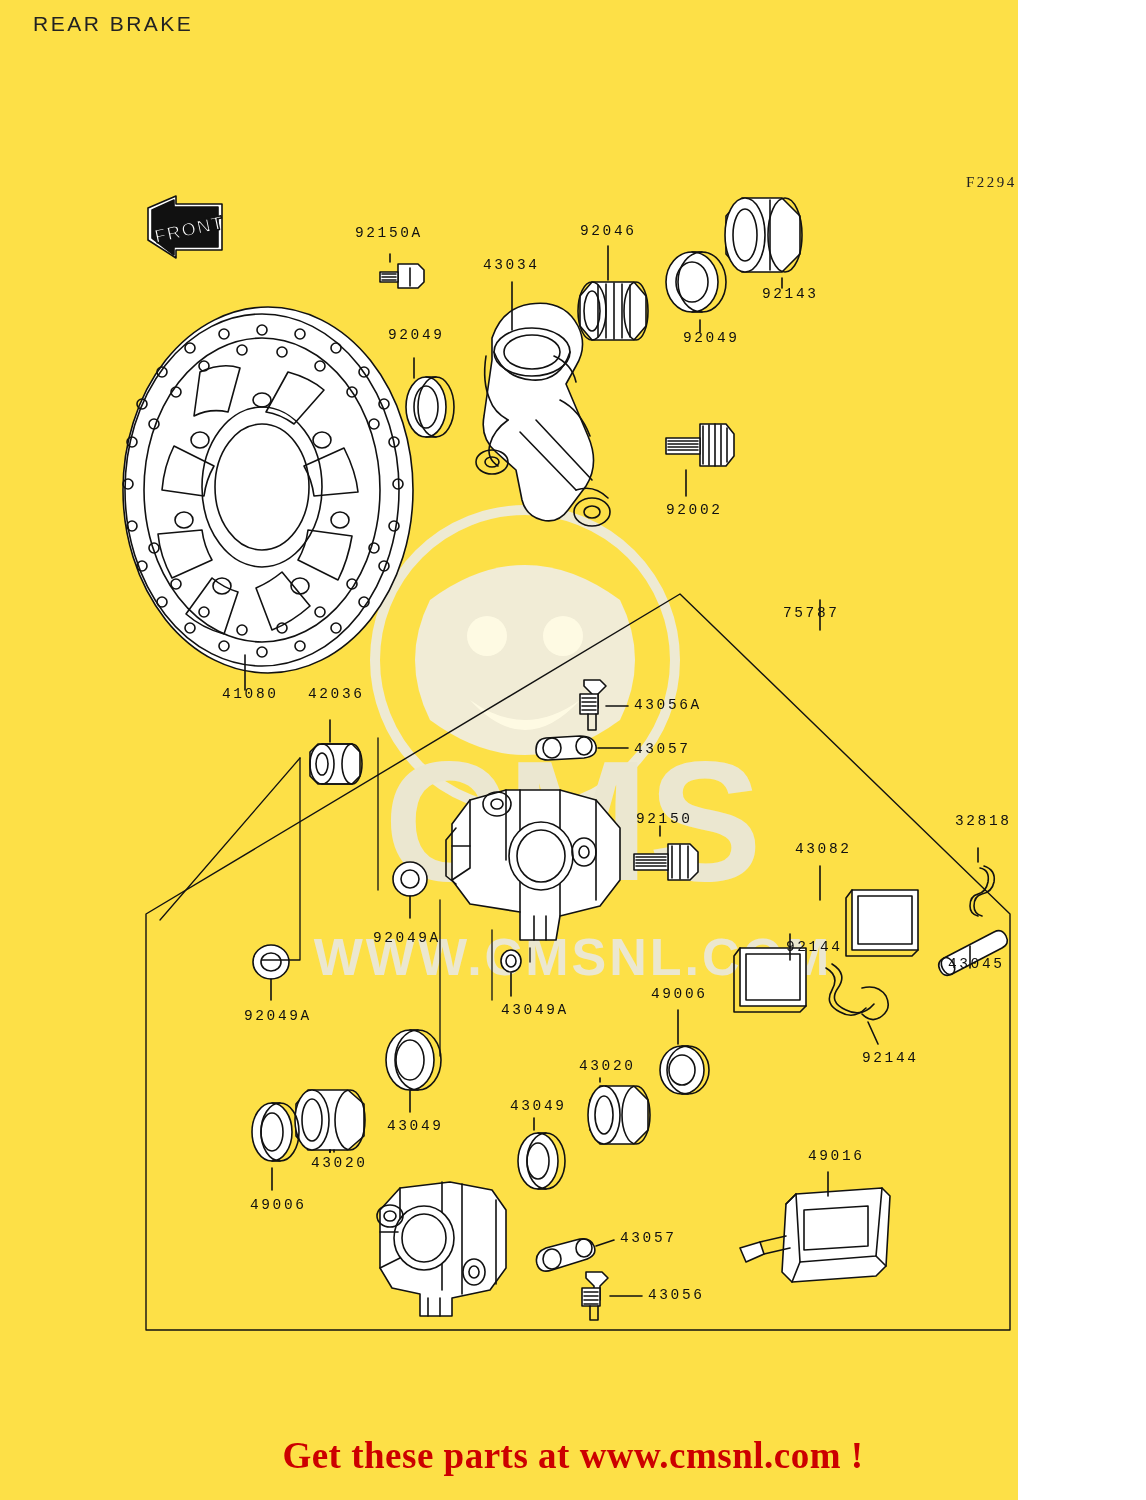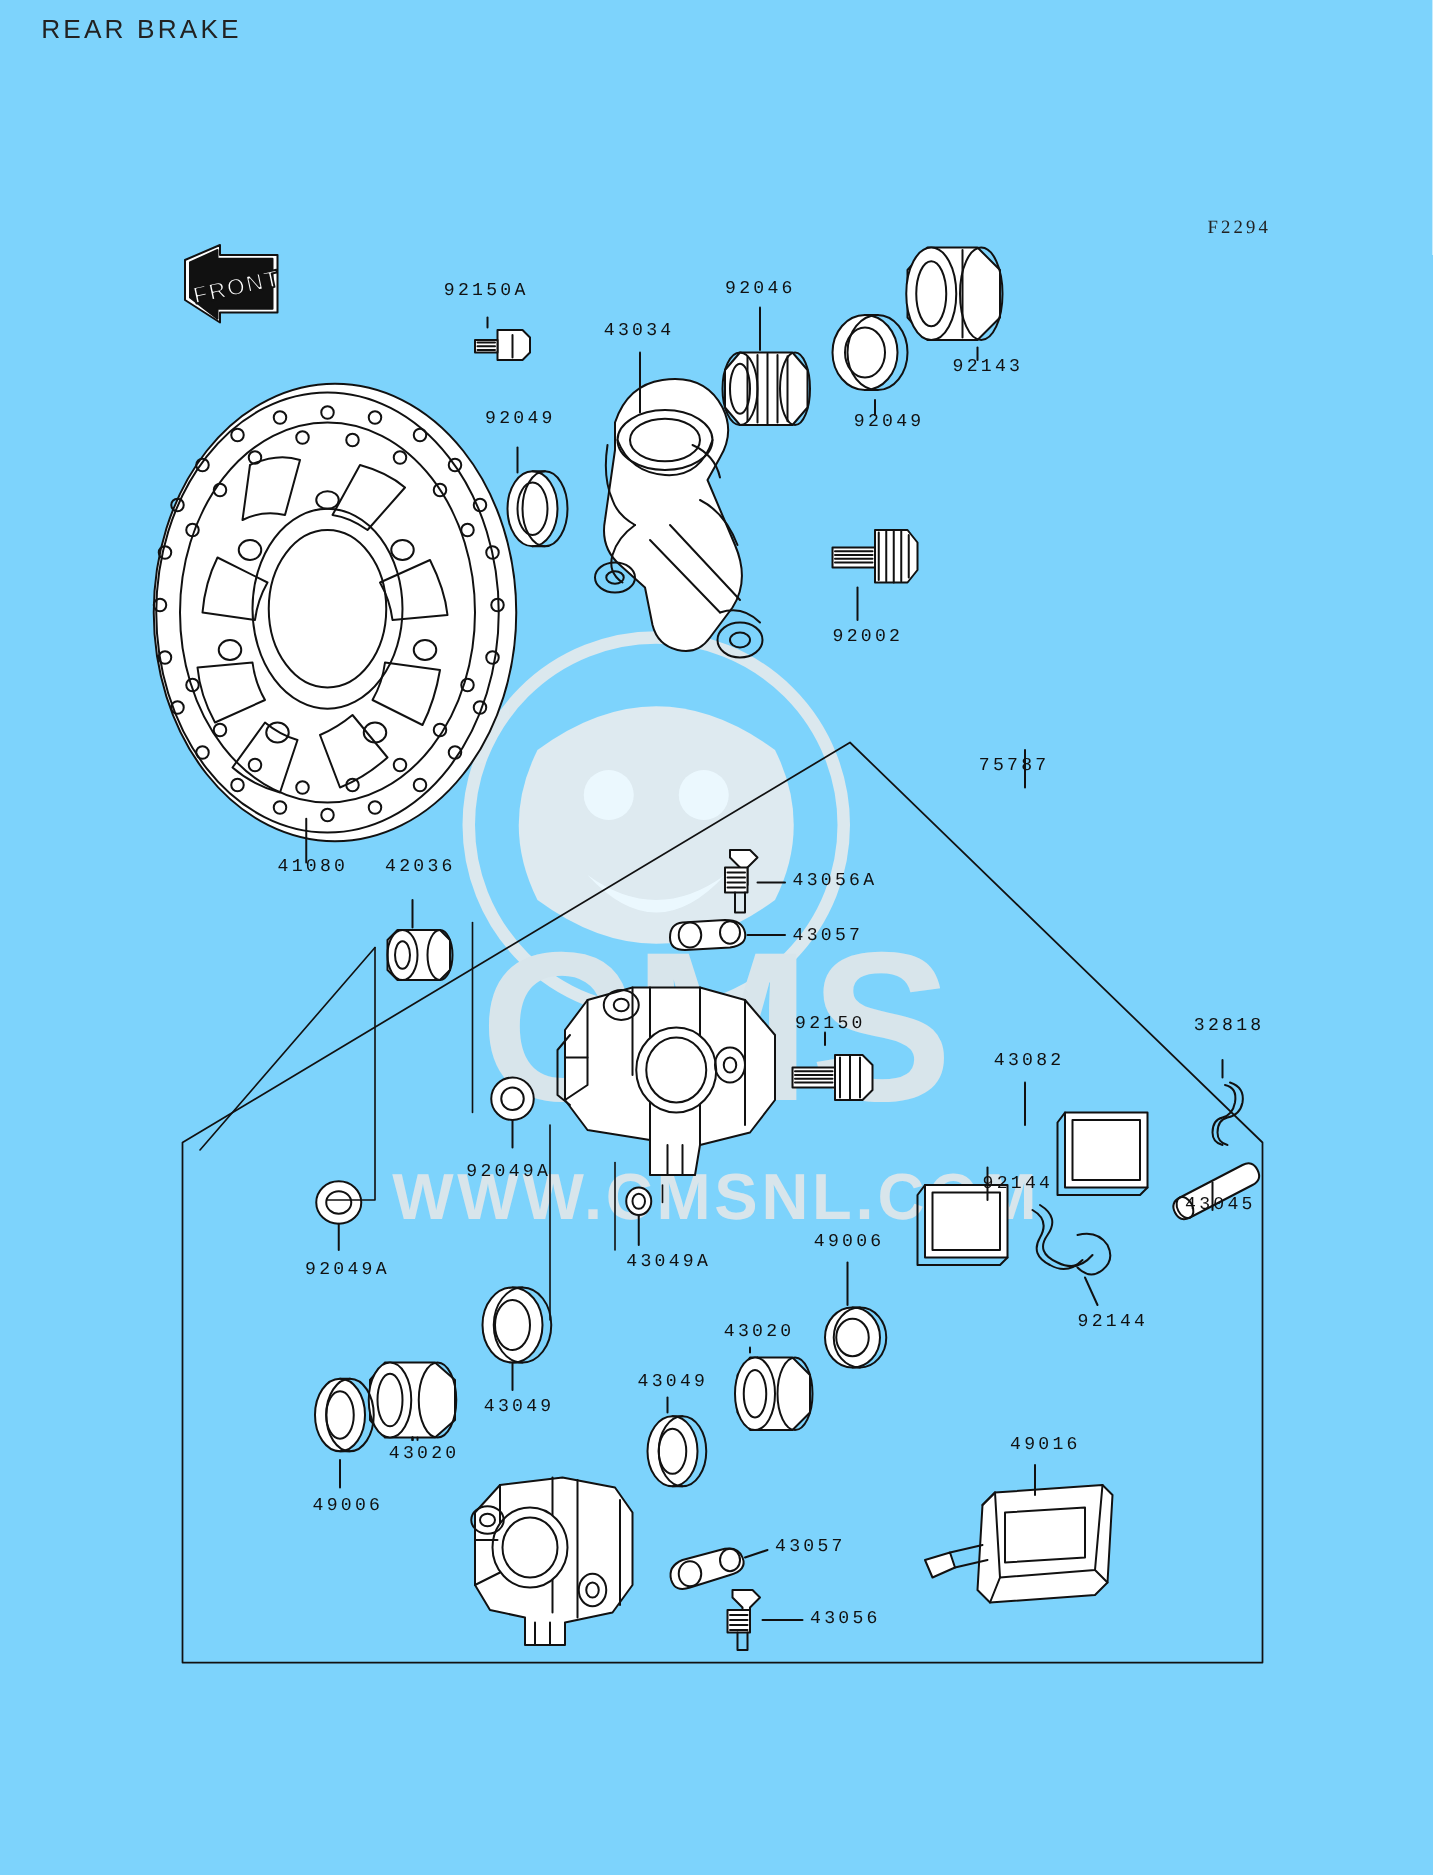--- a/index.html
+++ b/index.html
@@ -6,24 +6,24 @@
     margin: 0;
     padding: 0;
     background: #ffffff;
   }
   body {
     font-family: "Liberation Sans", sans-serif;
     color: #000000;
   }
   #page {
     position: relative;
-    width: 1146px;
+    width: 1018px;
     height: 1500px;
     overflow: hidden;
-    background: #7dd3fc;
+    background: #fde047;
   }
   #page-title {
     position: absolute;
     left: 33px;
     top: 12px;
     font-size: 21px;
     letter-spacing: 2.5px;
     color: #222222;
     font-family: "Liberation Sans", sans-serif;
   }
@@ -472,14 +472,15 @@
   <div class="plabel" style="left:862px; top:1050px;">92144</div>
   <div class="plabel" style="left:579px; top:1058px;">43020</div>
   <div class="plabel" style="left:387px; top:1118px;">43049</div>
   <div class="plabel" style="left:510px; top:1098px;">43049</div>
   <div class="plabel" style="left:311px; top:1155px;">43020</div>
   <div class="plabel" style="left:250px; top:1197px;">49006</div>
   <div class="plabel" style="left:808px; top:1148px;">49016</div>
   <div class="plabel" style="left:620px; top:1230px;">43057</div>
   <div class="plabel" style="left:648px; top:1287px;">43056</div>
 
+  <div id="footer">Get these parts at www.cmsnl.com !</div>
 
 </div>
 
 </body></html>

